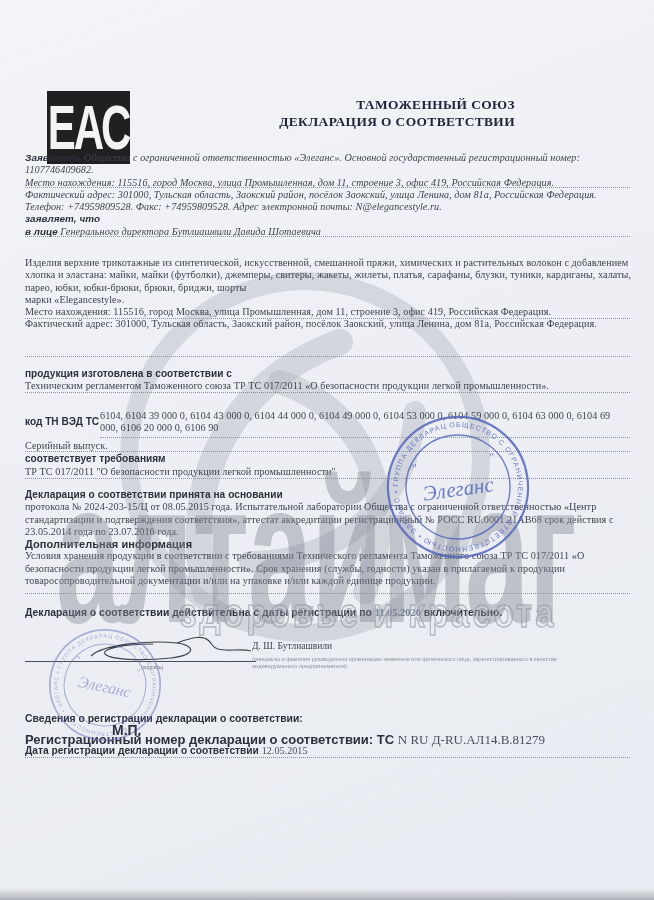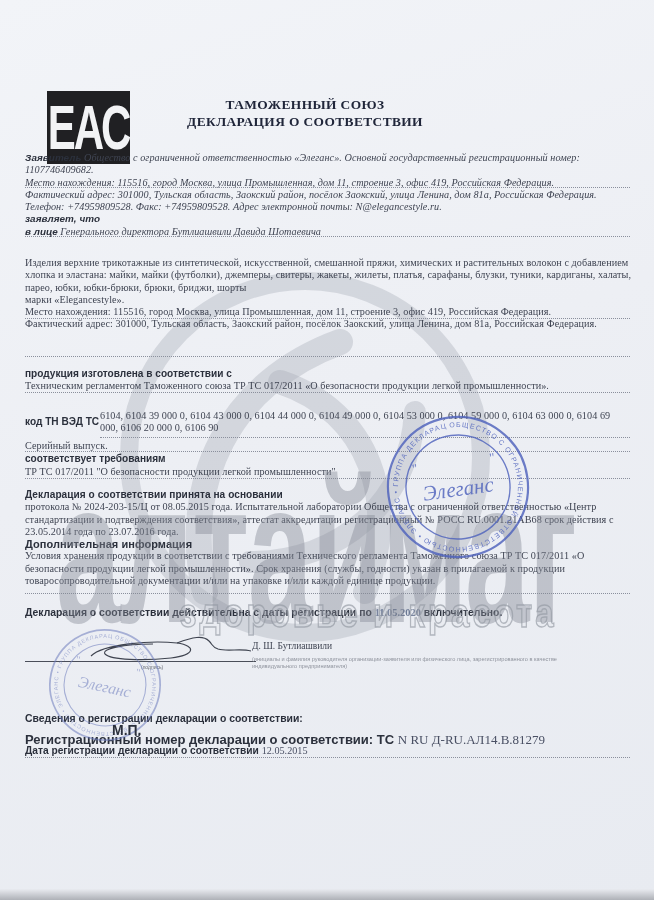--- a/index.html
+++ b/index.html
@@ -12,21 +12,21 @@
   
   .eac-box{
     left:47px;top:91px;width:83px;height:73px;background:#202023;
     display:flex;align-items:center;justify-content:center;z-index:2;
   }
   .eac-box span{
     color:#f2f3f5;font-family:"Liberation Sans",sans-serif;font-weight:bold;
     font-size:42px;letter-spacing:-2px;transform:scaleY(1.5);display:block;line-height:1;
   }
   .title{
-    left:95px;top:97px;width:420px;text-align:center;z-index:2;
+    left:95px;top:97px;width:420px;text-align:right;z-index:2;
     font-weight:bold;font-size:13.4px;line-height:16.5px;color:#20263a;letter-spacing:.4px;
   }
   
   .txt{font-size:10.2px;line-height:12.3px;letter-spacing:.05px;z-index:2;}
   .txt p{margin:0;}
   .blbl{font-family:"Liberation Sans",sans-serif;font-weight:bold;font-size:9.9px;color:#2b303c;}
   .bhead{font-family:"Liberation Sans",sans-serif;font-weight:bold;font-size:10.1px;color:#2b303c;z-index:2;}
   .serifv{color:#4a5064;}
   .dot{border-bottom:1px dotted #8a8f9c;z-index:2;}
   

